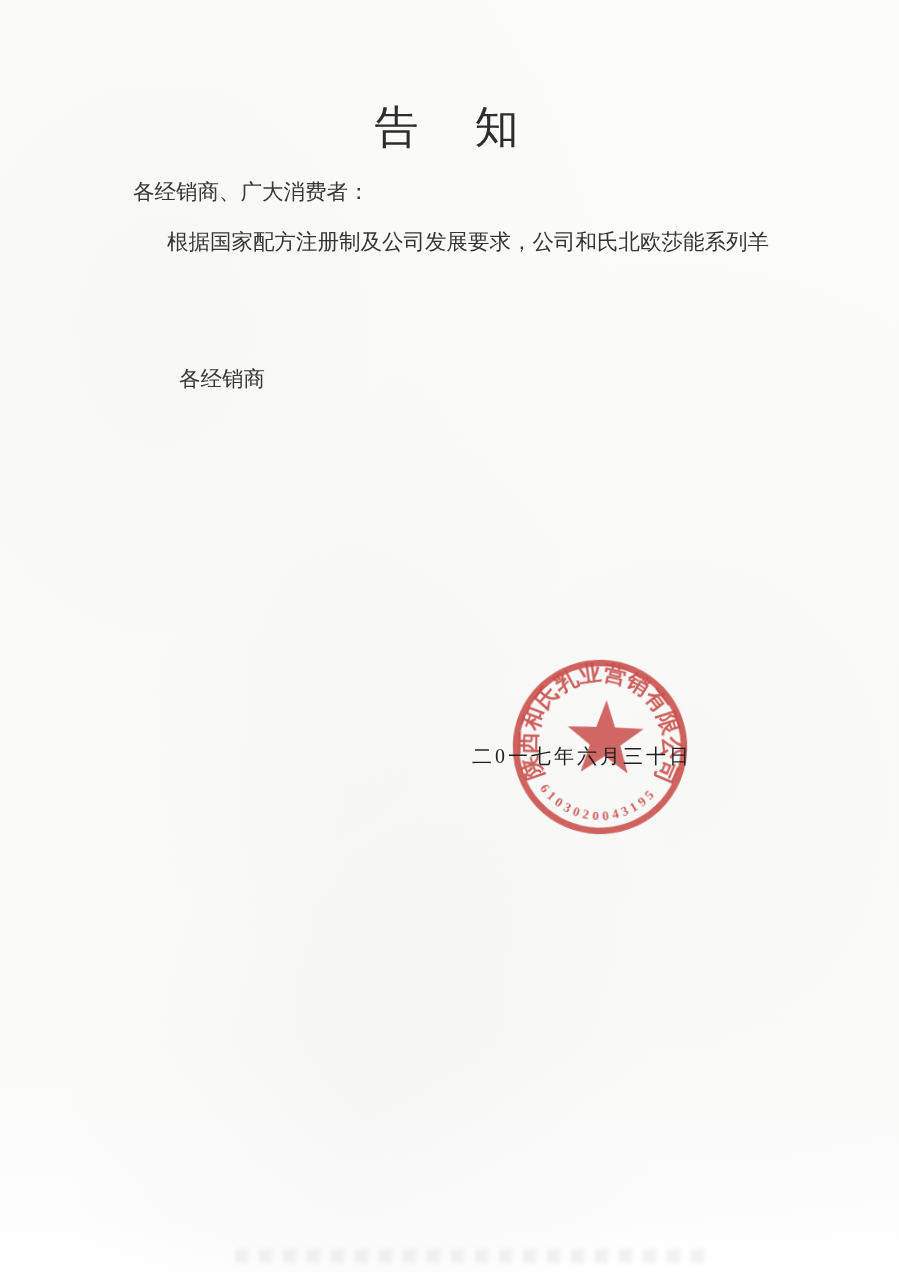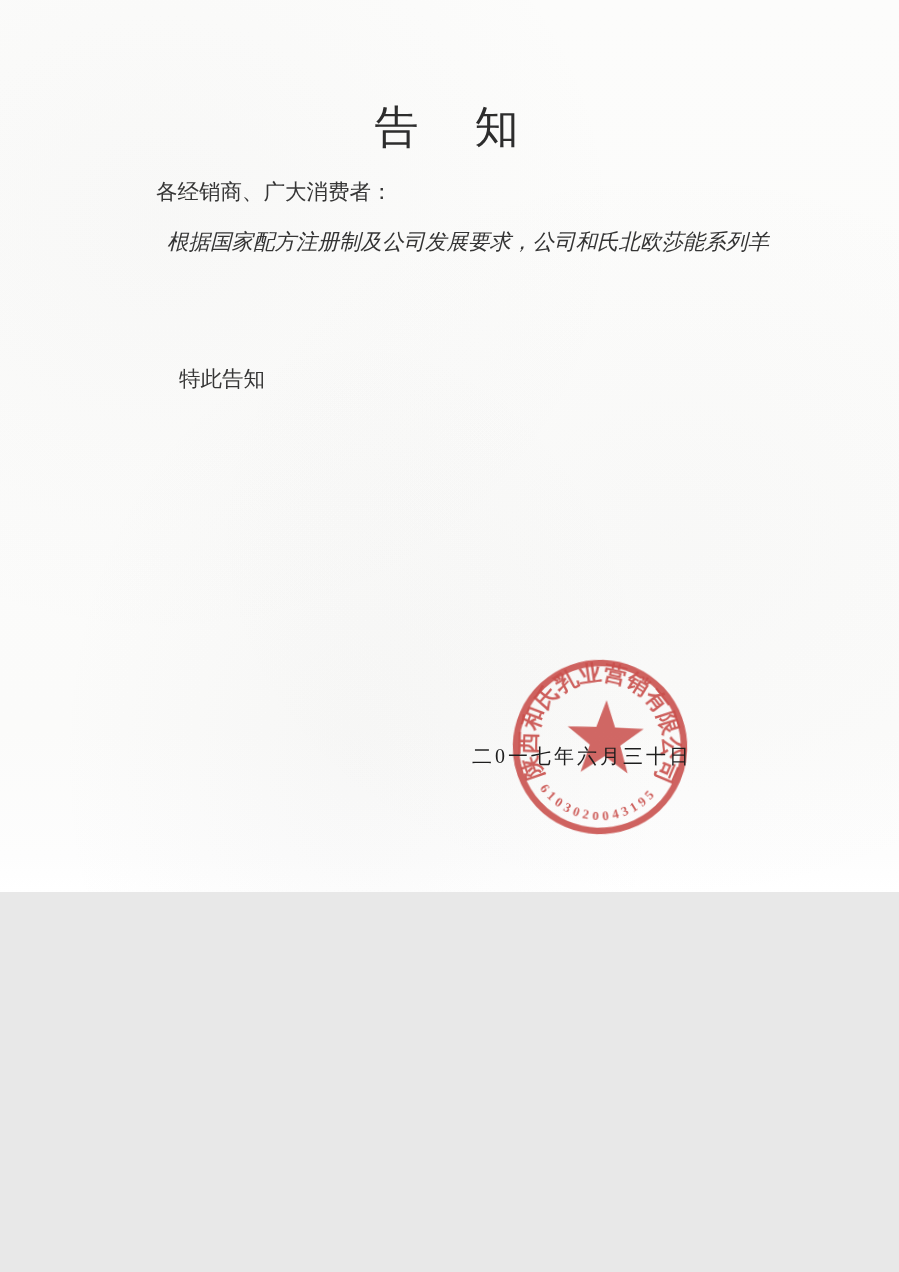--- a/index.html
+++ b/index.html
@@ -3,21 +3,21 @@
 <meta charset="utf-8">
 <style>
   html, body {
     margin: 0;
     padding: 0;
     background: #e8e8e8;
   }
   .page {
     position: relative;
     width: 899px;
-    height: 892px;
+    height: 1272px;
     margin: 0 auto;
     overflow: hidden;
     background:
       radial-gradient(ellipse at 18% 25%, rgba(140,140,140,0.035), transparent 45%),
       radial-gradient(ellipse at 75% 60%, rgba(150,150,150,0.03), transparent 50%),
       radial-gradient(ellipse at 40% 85%, rgba(140,140,140,0.04), transparent 40%),
       linear-gradient(180deg, #fcfcfb 0%, #fbfbfa 82%, #fdfdfd 96%, #ffffff 100%);
     font-family: "Liberation Serif", "DejaVu Serif", serif;
     color: #333333;
   }
@@ -29,36 +29,36 @@
     text-align: center;
     font-size: 44px;
     font-weight: 500;
     letter-spacing: 6px;
     color: #2d2d2d;
     line-height: 1.15;
   }
   .salutation {
     position: absolute;
     top: 180px;
-    left: 156px;
+    left: 133px;
     font-size: 21.5px;
     line-height: 1.2;
     color: #363636;
   }
   .body-paragraph {
     position: absolute;
     top: 220px;
     left: 140px;
     width: 650px;
     font-size: 21.5px;
     line-height: 45.5px;
     color: #343434;
   }
   .body-line { white-space: nowrap; }
-  .body-line.indent { padding-left: 27px; font-style: italic; }
+  .body-line.indent { padding-left: 27px; }
   .closing {
     position: absolute;
     top: 367px;
     left: 179px;
     font-size: 21.5px;
     line-height: 1.2;
     color: #363636;
   }
   .stamp {
     position: absolute;
@@ -114,21 +114,21 @@
 <div class="page">
 
   <div class="title">告　知</div>
 
   <div class="salutation">各经销商、广大消费者：</div>
 
   <div class="body-paragraph">
     <div class="body-line indent">根据国家配方注册制及公司发展要求，公司和氏北欧莎能系列羊</div>
   </div>
 
-  <div class="closing">特此告知</div>
+  <div class="closing">各经销商</div>
 
   <svg class="stamp" viewBox="-110 -110 220 220">
     <defs>
       <path id="arcTop" d="M -53.1 33.2 A 64 64 0 1 1 53.1 33.2" fill="none"></path>
       <path id="arcBottom" d="M -66.2 30.9 A 73 73 0 0 0 66.2 30.9" fill="none"></path>
     </defs>
 
     <circle cx="0" cy="0" r="84" fill="none" stroke="#c5413d" stroke-width="6.5" opacity="0.88"></circle>
 
     <polygon transform="translate(5,-7)" points="0,-40 9.4,-12.9 38,-12.4 15.2,4.9 23.5,32.4 0,16 -23.5,32.4 -15.2,4.9 -38,-12.4 -9.4,-12.9" fill="#c5413d" opacity="0.85"></polygon>

